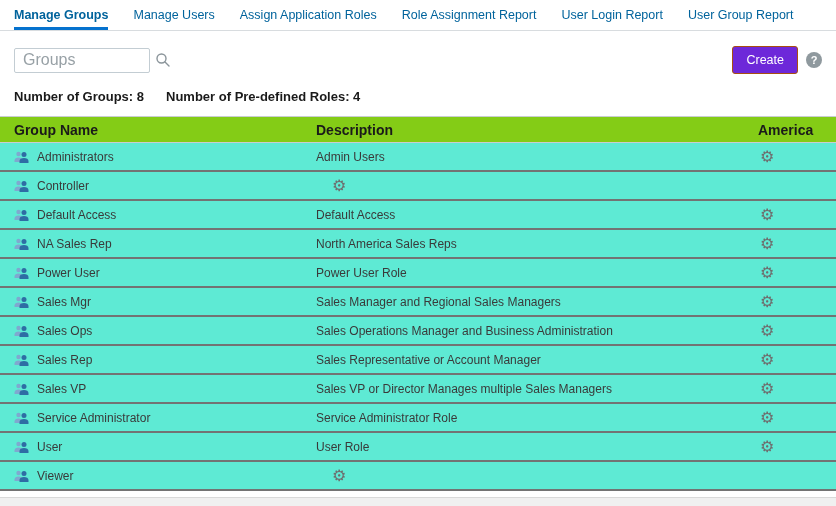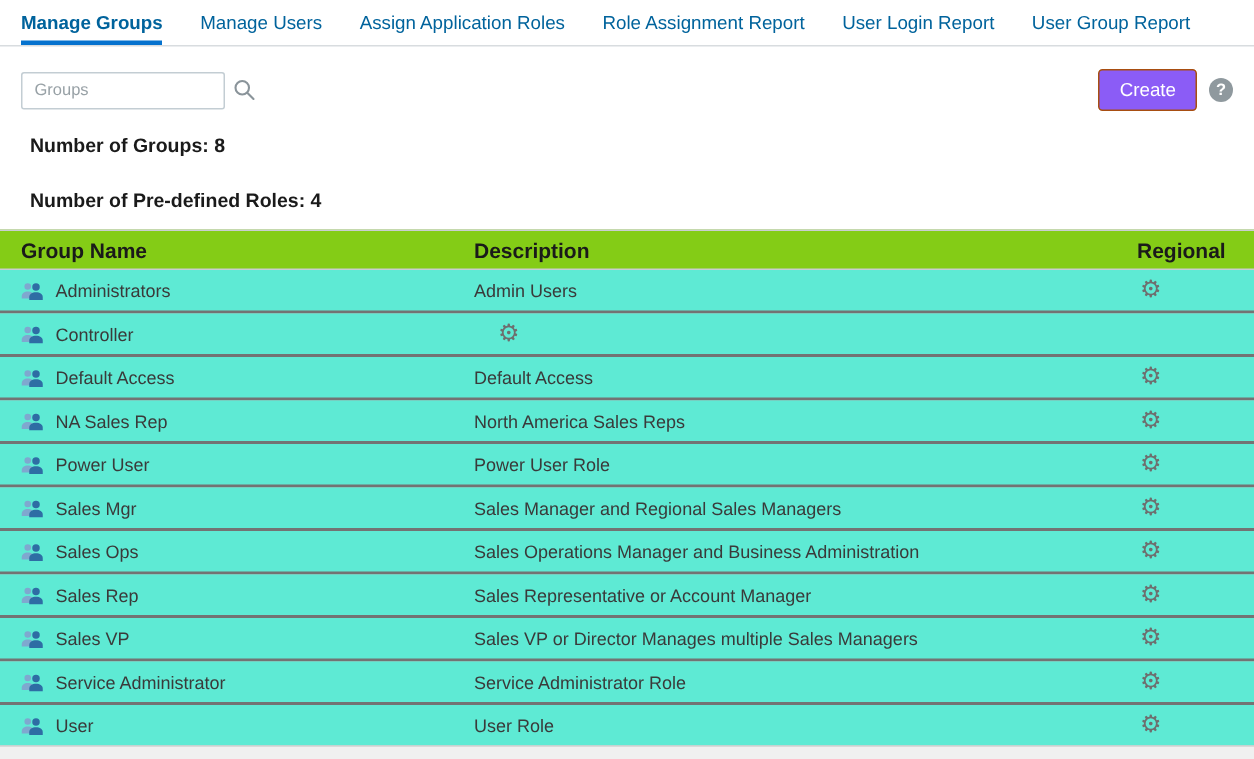--- a/index.html
+++ b/index.html
@@ -39,30 +39,30 @@
   
   .toolbar {
     display: flex; align-items: center;
     padding: 15px 14px 13px 14px;
   }
   .search-input {
     width: 136px; height: 25px;
     border: 1px solid #c3cdd3;
     border-radius: 2px;
     padding: 0 8px;
-    font-size: 11px;
+    font-size: 16px;
     font-family: "Liberation Sans", sans-serif;
     color: #333;
     outline: none;
   }
   .search-input::placeholder { color: #98a1a6; }
   .search-icon { margin-left: 5px; display: inline-flex; cursor: pointer; }
   .toolbar-spacer { flex: 1; }
   .create-btn {
-    background: #8b5cf6;
+    background: #6d28d9;
     border: 1px solid #a84e11;
     color: #ffffff;
     font-size: 12.5px;
     font-family: "Liberation Sans", sans-serif;
     padding: 6px 13px;
     border-radius: 3px;
     cursor: pointer;
   }
   .help-icon {
     margin-left: 8px;
@@ -70,27 +70,26 @@
     border-radius: 50%;
     background: #8f999e;
     color: #ffffff;
     font-size: 11px; font-weight: bold;
     display: flex; align-items: center; justify-content: center;
     cursor: pointer;
   }
 
   
   .summary {
-    padding: 2px 14px 12px 20px;
+    padding: 2px 14px 12px 14px;
     font-size: 13px;
     font-weight: bold;
     color: #1a1a1a;
     display: flex;
     gap: 22px;
-    flex-direction: column;
   }
 
   
   .grid { width: 100%; font-size: 12px; }
   .thead {
     display: flex; align-items: center;
     border-top: 1px solid #c9cdd0;
     border-bottom: 1px solid #c9cdd0;
     background: #84cc16;
     font-weight: bold;
@@ -154,21 +153,21 @@
 
 <div class="summary">
   <span>Number of Groups: 8</span>
   <span>Number of Pre-defined Roles: 4</span>
 </div>
 
 <div class="grid">
   <div class="thead">
     <div class="col-name">Group Name</div>
     <div class="col-desc">Description</div>
-    <div class="col-actions">Regional</div>
+    <div class="col-actions">America</div>
   </div>
   <div id="table-body">
   <div class="tr">
     <div class="col-name">
       <span class="group-icon">
         <svg width="15" height="12" viewBox="0 0 15 12">
           <circle cx="4.5" cy="3" r="2.2" fill="#7fa8cf"></circle>
           <path d="M0.5 11 v-1.6 c0-1.8 1.8-3 4-3 s4 1.2 4 3 V11 z" fill="#7fa8cf"></path>
           <circle cx="10" cy="3.4" r="2.5" fill="#2e6da4"></circle>
           <path d="M5.5 12 v-1.9 c0-2 2-3.2 4.5-3.2 s4.5 1.2 4.5 3.2 V12 z" fill="#2e6da4"></path>

